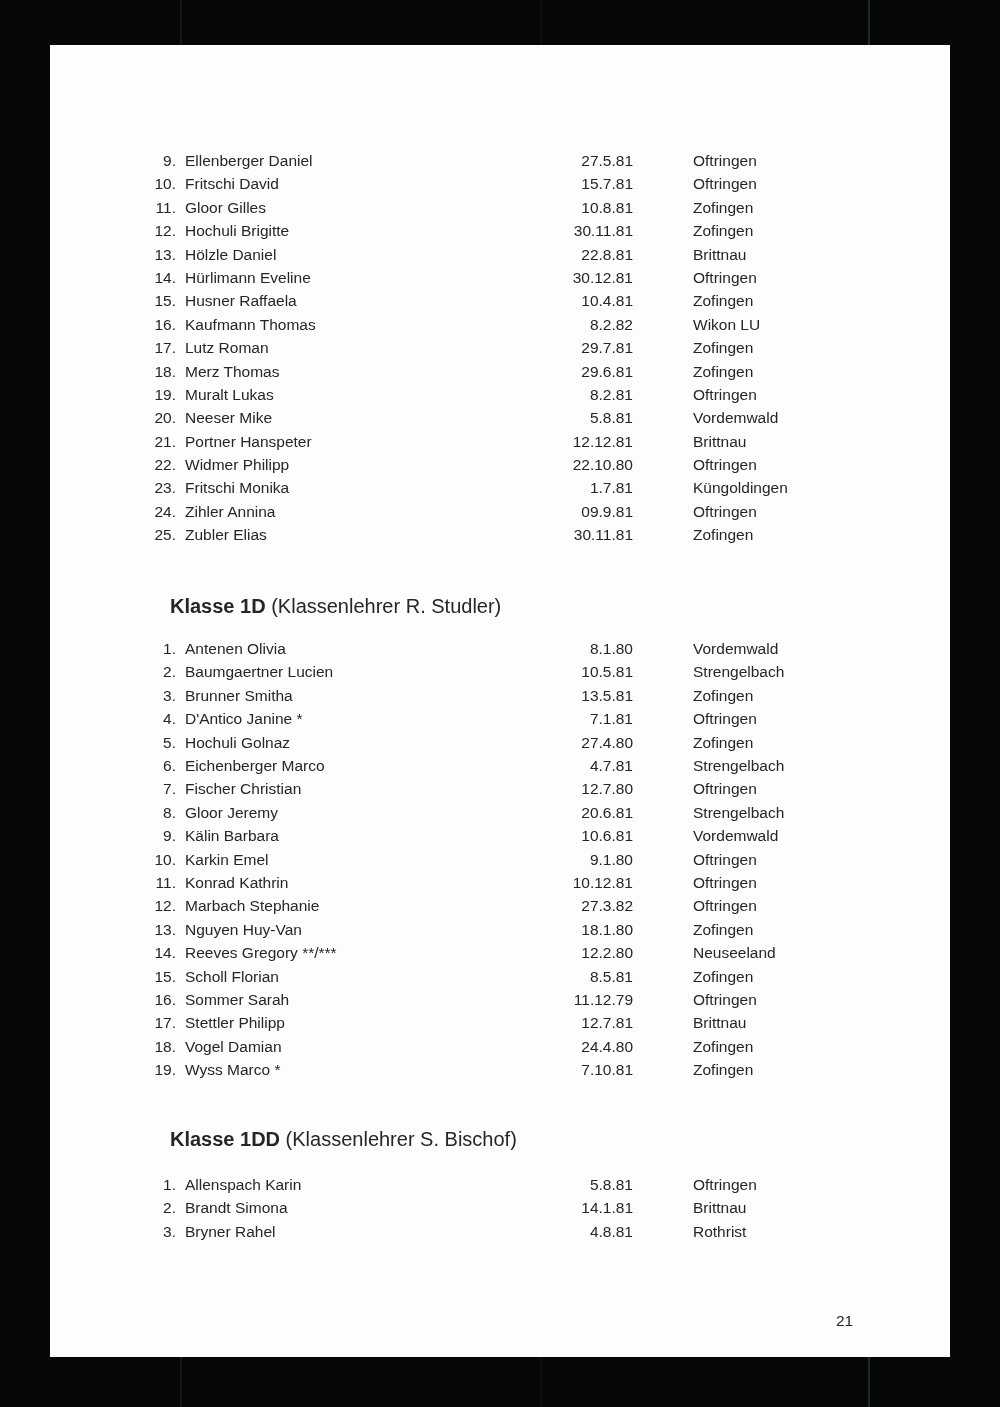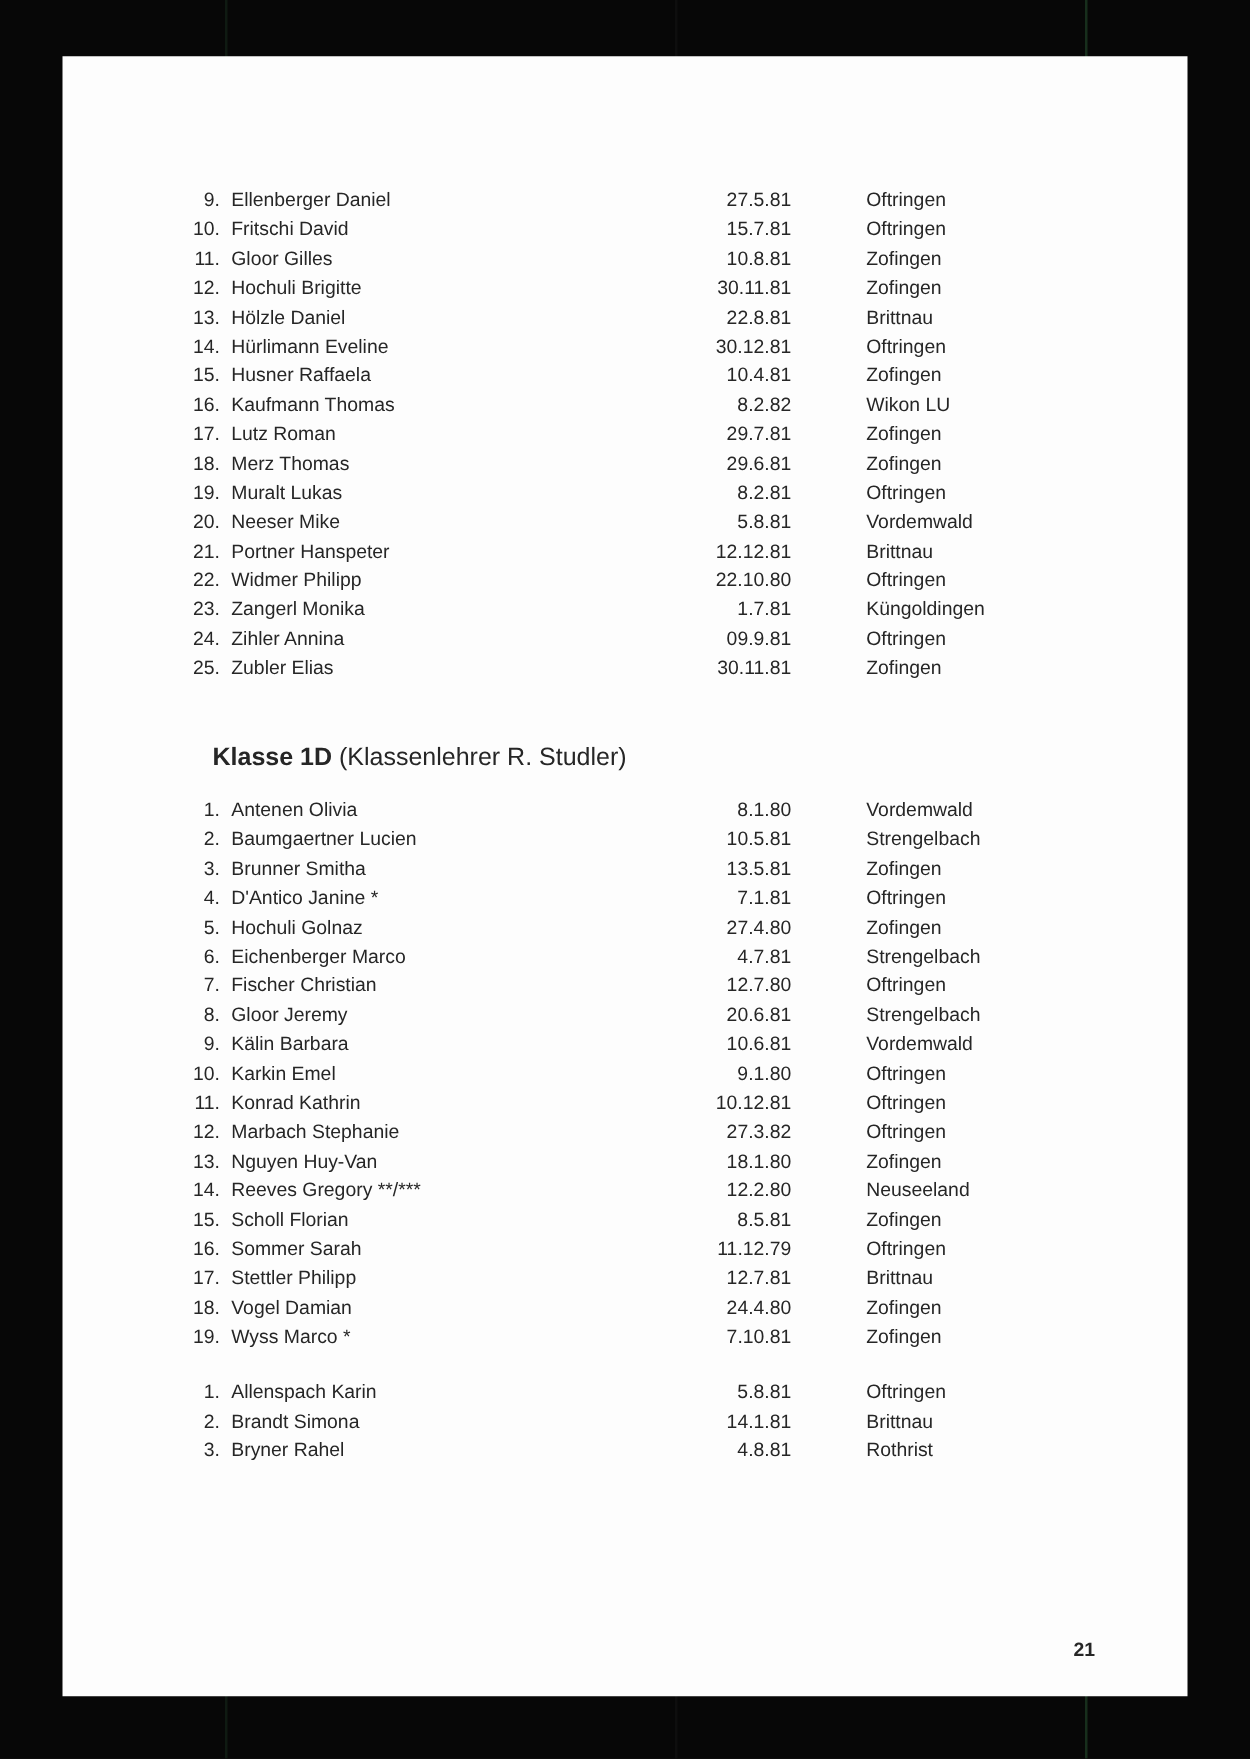--- a/index.html
+++ b/index.html
@@ -69,24 +69,23 @@
   .heading-1d  { margin-top: 48px; }
   .rows-1d     { margin-top: 19px; }
   .heading-1dd { margin-top: 47px; }
   .rows-1dd    { margin-top: 21px; }
 
   .page-number {
     position: absolute;
     left: 786px;
     top: 1264px;
     width: 40px;
-    text-align: right;
+    text-align: left;
     font-size: 15.5px;
     line-height: 23px;
-    font-weight: bold;
   }
 </style>
 </head>
 <body>
 
 <div id="stage">
   <div class="scan-line a"></div>
   <div class="scan-line b"></div>
   <div class="scan-line c"></div>
 
@@ -172,21 +171,21 @@
             <span class="cell place">Brittnau</span>
           </div>
           <div class="list-row">
             <span class="cell num">22.</span>
             <span class="cell name">Widmer Philipp</span>
             <span class="cell date">22.10.80</span>
             <span class="cell place">Oftringen</span>
           </div>
           <div class="list-row">
             <span class="cell num">23.</span>
-            <span class="cell name">Zangerl Monika</span>
+            <span class="cell name">Fritschi Monika</span>
             <span class="cell date">1.7.81</span>
             <span class="cell place">Küngoldingen</span>
           </div>
           <div class="list-row">
             <span class="cell num">24.</span>
             <span class="cell name">Zihler Annina</span>
             <span class="cell date">09.9.81</span>
             <span class="cell place">Oftringen</span>
           </div>
           <div class="list-row">
@@ -306,20 +305,21 @@
             <span class="cell date">24.4.80</span>
             <span class="cell place">Zofingen</span>
           </div>
           <div class="list-row">
             <span class="cell num">19.</span>
             <span class="cell name">Wyss Marco *</span>
             <span class="cell date">7.10.81</span>
             <span class="cell place">Zofingen</span>
           </div>
         </div>
+        <div class="section-heading heading-1dd"><span class="bold">Klasse 1DD</span><span> (Klassenlehrer S. Bischof)</span></div>
         <div class="rows-1dd">
           <div class="list-row">
             <span class="cell num">1.</span>
             <span class="cell name">Allenspach Karin</span>
             <span class="cell date">5.8.81</span>
             <span class="cell place">Oftringen</span>
           </div>
           <div class="list-row">
             <span class="cell num">2.</span>
             <span class="cell name">Brandt Simona</span>

